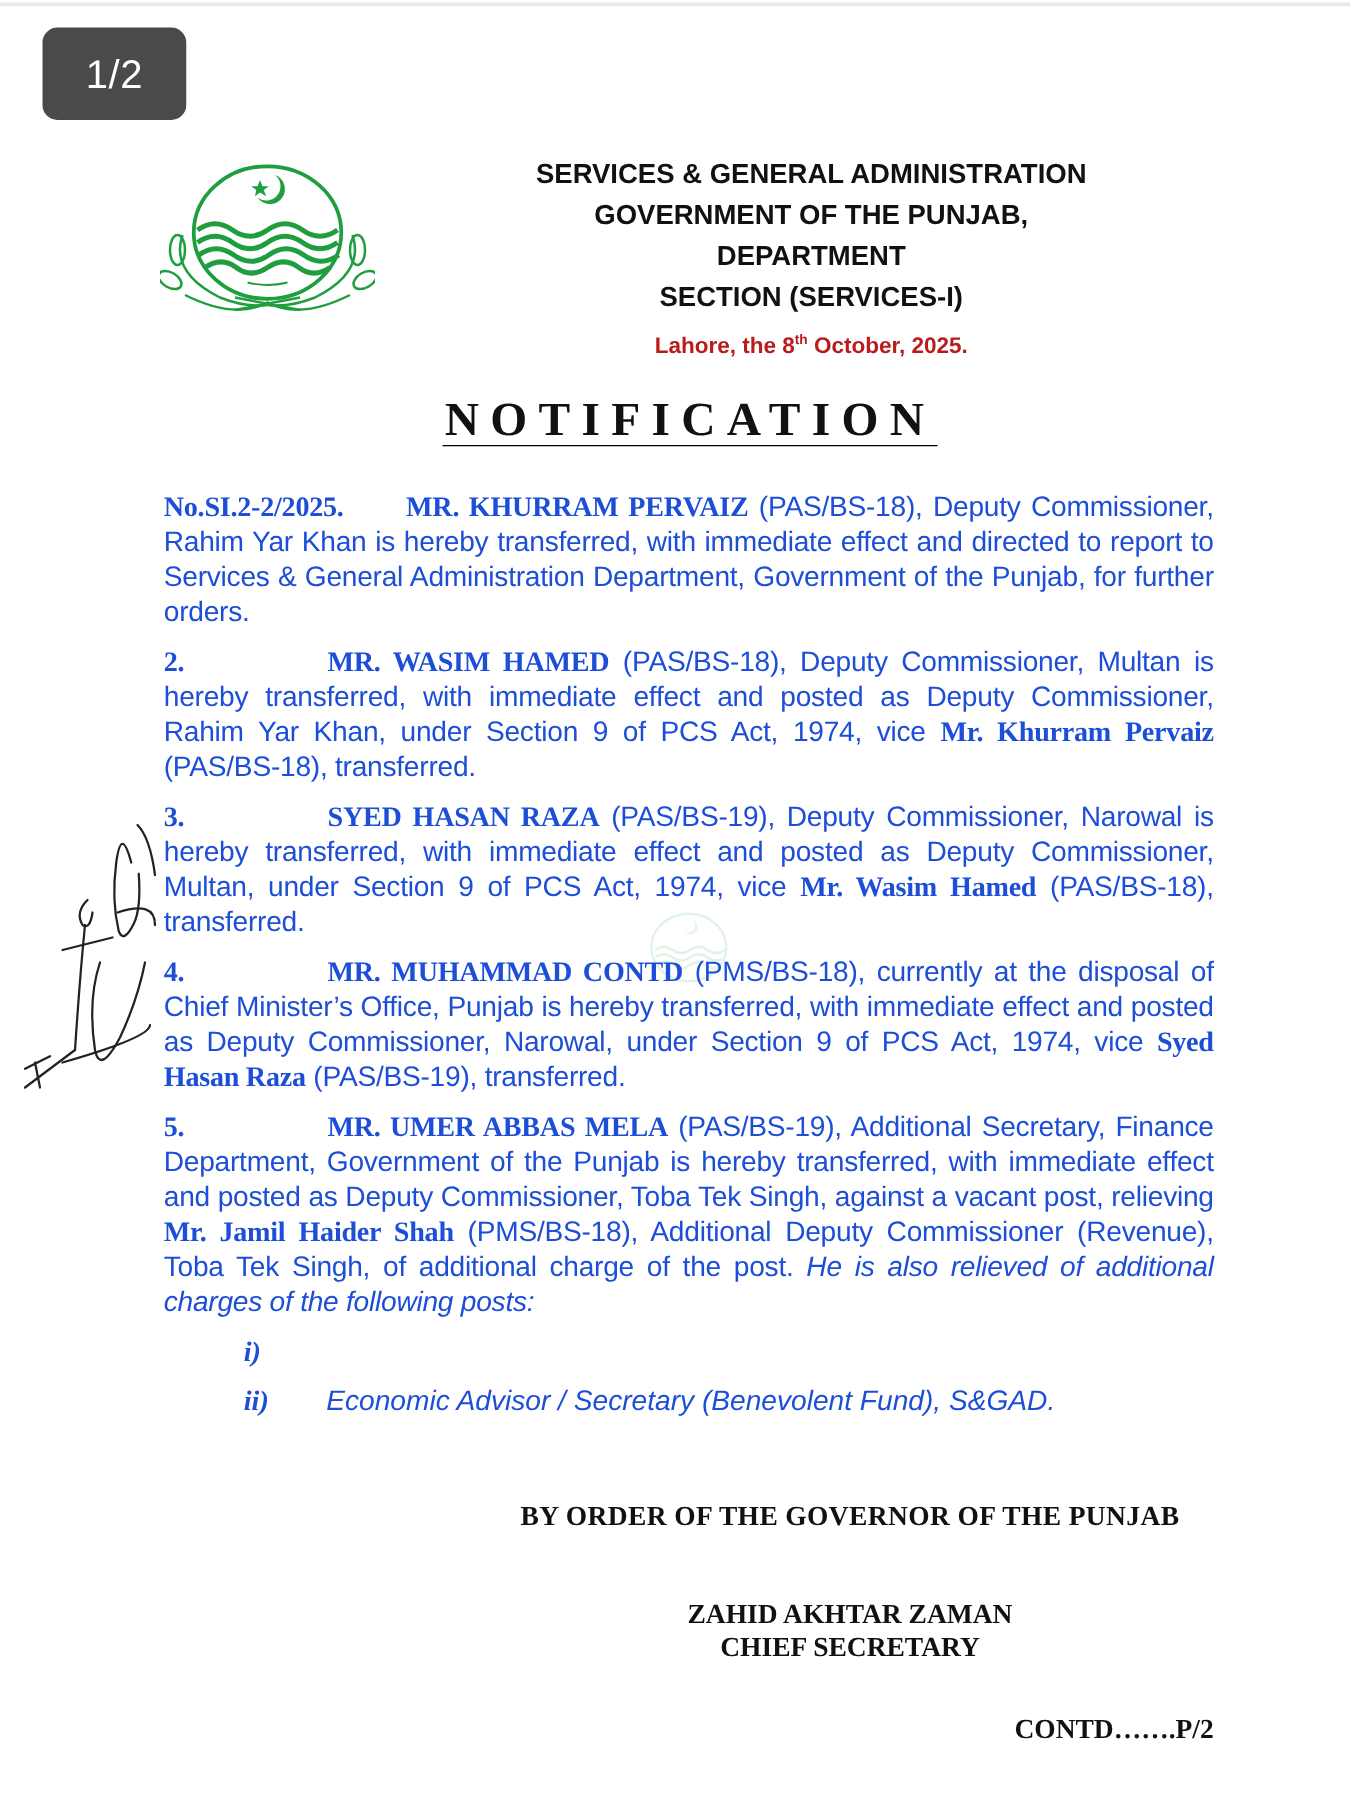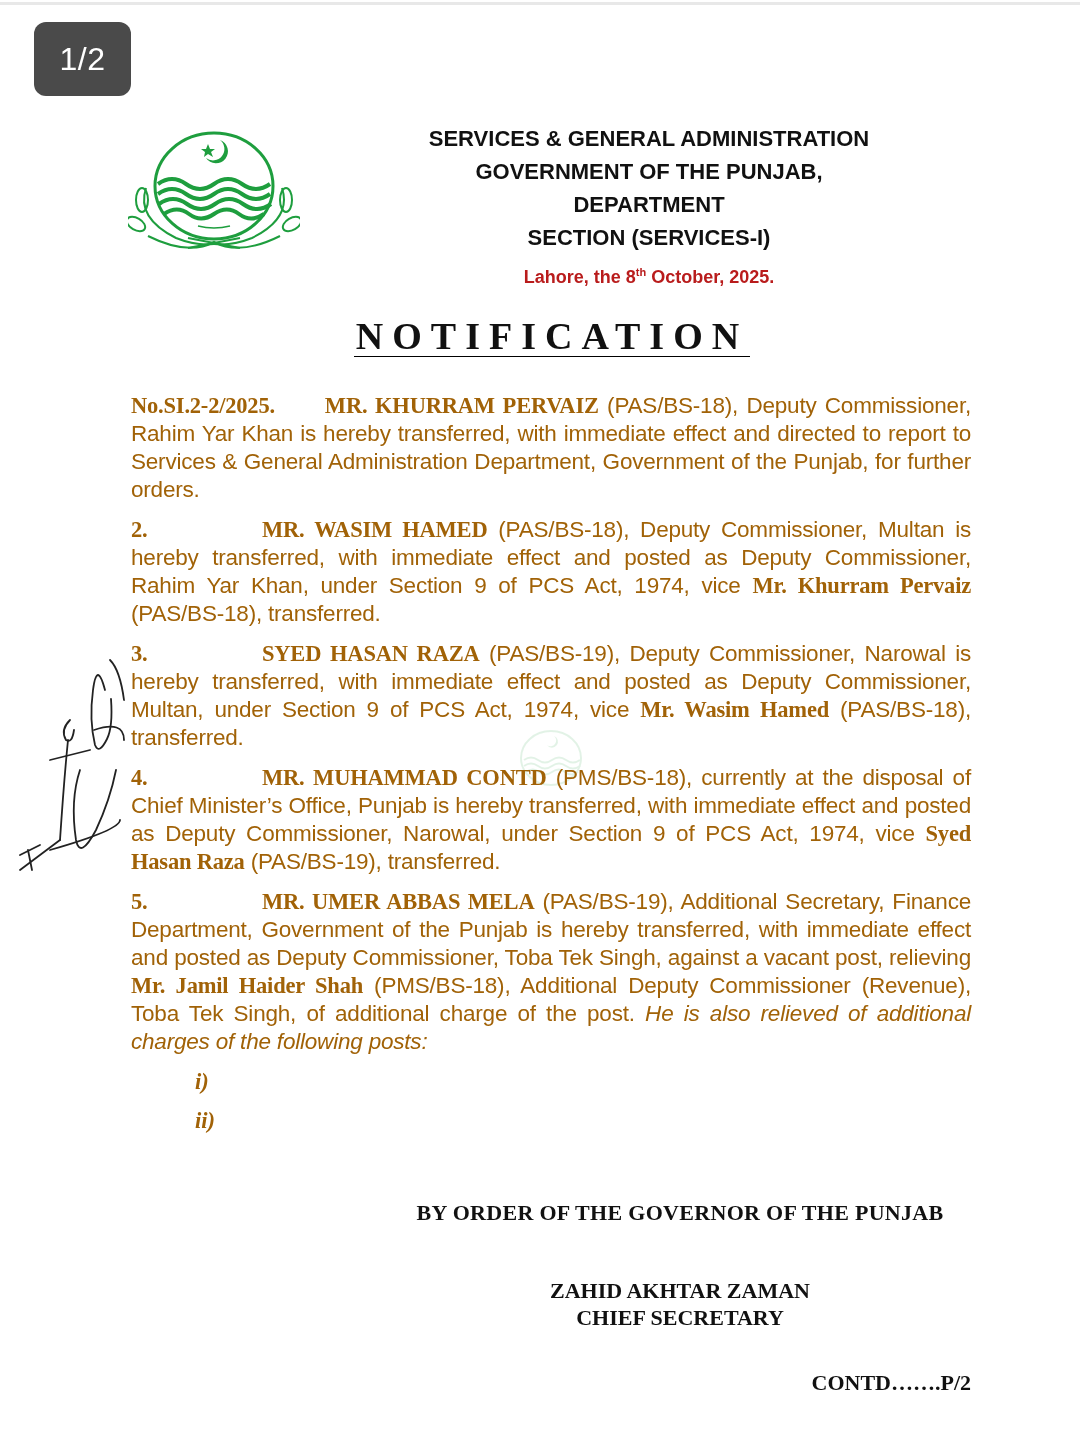--- a/index.html
+++ b/index.html
@@ -2,21 +2,21 @@
 <html><head>
   <meta charset="utf-8">
   <style>
     html, body { margin: 0; padding: 0; }
     body {
       width: 1080px; height: 1440px; background: #ffffff; position: relative; overflow: hidden;
       font-family: "Liberation Sans", sans-serif; color: #111;
     }
     .top-line { position: absolute; left: 0; top: 2px; width: 1080px; height: 3px; background: #e8e8e8; }
     .page-badge {
-      position: absolute; left: 34px; top: 22px; width: 97px; height: 74px;
+      position: absolute; left: 34px; top: 22px; width: 115px; height: 74px;
       background: #4a4a4a; border-radius: 12px; color: #fff;
       font-family: "Liberation Sans", sans-serif; font-size: 32px;
       display: flex; align-items: center; justify-content: center; letter-spacing: 0.5px;
     }
     .logo { position: absolute; left: 128px; top: 128px; width: 172px; height: 126px; }
     .watermark { position: absolute; left: 516px; top: 728px; width: 70px; height: 60px; opacity: 0.12; }
     .header {
       position: absolute; left: 360px; top: 122px; width: 578px; text-align: center;
       font-family: "Liberation Sans", sans-serif; font-weight: bold; font-size: 22px; line-height: 33px; color: #111;
     }
@@ -26,21 +26,21 @@
       font-family: "Liberation Sans", sans-serif; font-weight: bold; font-size: 18px; color: #b91c1c;
     }
     .dateline sup { font-size: 11px; }
     .title {
       position: absolute; left: 354px; top: 316px; width: 396px; text-align: center;
       font-family: "Liberation Serif", serif; font-weight: bold; font-size: 38px; letter-spacing: 9px;
       border-bottom: 1px solid #000000; line-height: 40px; padding-bottom: 0px;
     }
     .body {
       position: absolute; left: 131px; top: 392px; width: 840px;
-      font-family: "Liberation Sans", sans-serif; font-size: 22.5px; line-height: 28px; color: #a16207;
+      font-family: "Liberation Sans", sans-serif; font-size: 22.5px; line-height: 28px; color: #1d4ed8;
     }
     .para { text-align: justify; margin: 0 0 12px 0; letter-spacing: -0.2px; }
     .b { font-family: "Liberation Serif", serif; font-weight: bold; font-size: 22.5px; }
     .num { font-family: "Liberation Serif", serif; font-weight: bold; display: inline-block; width: 131px; }
     .ital { font-style: italic; }
     .list { margin: 0; padding: 0; list-style: none; }
     .list li { display: flex; font-style: italic; font-size: 22.5px; line-height: 39px; margin-left: 64px; }
     .list .rn { font-family: "Liberation Serif", serif; font-weight: bold; width: 66px; }
     .order {
       position: absolute; left: 380px; top: 1200px; width: 600px; text-align: center;
@@ -147,20 +147,21 @@
   </p>
   <p class="para" style="margin-bottom:6px;">
     <span class="num">5.</span><span class="b">MR. UMER ABBAS MELA</span><span> (PAS/BS-19), Additional Secretary, Finance Department, Government of the Punjab is hereby transferred, with immediate effect and posted as Deputy Commissioner, Toba Tek Singh, against a vacant post, relieving </span><span class="b">Mr. Jamil Haider Shah</span><span> (PMS/BS-18), Additional Deputy Commissioner (Revenue), Toba Tek Singh, of additional charge of the post. </span><span class="ital">He is also relieved of additional charges of the following posts:</span>
   </p>
   <ul class="list">
     <li>
       <span class="rn">i)</span>
     </li>
     <li>
       <span class="rn">ii)</span>
+      <span>Economic Advisor / Secretary (Benevolent Fund), S&amp;GAD.</span>
     </li>
   </ul>
 </div>
 
 <div class="order">BY ORDER OF THE GOVERNOR OF THE PUNJAB</div>
 
 <div class="signatory">
   <div>ZAHID AKHTAR ZAMAN</div>
   <div>CHIEF SECRETARY</div>
 </div>

